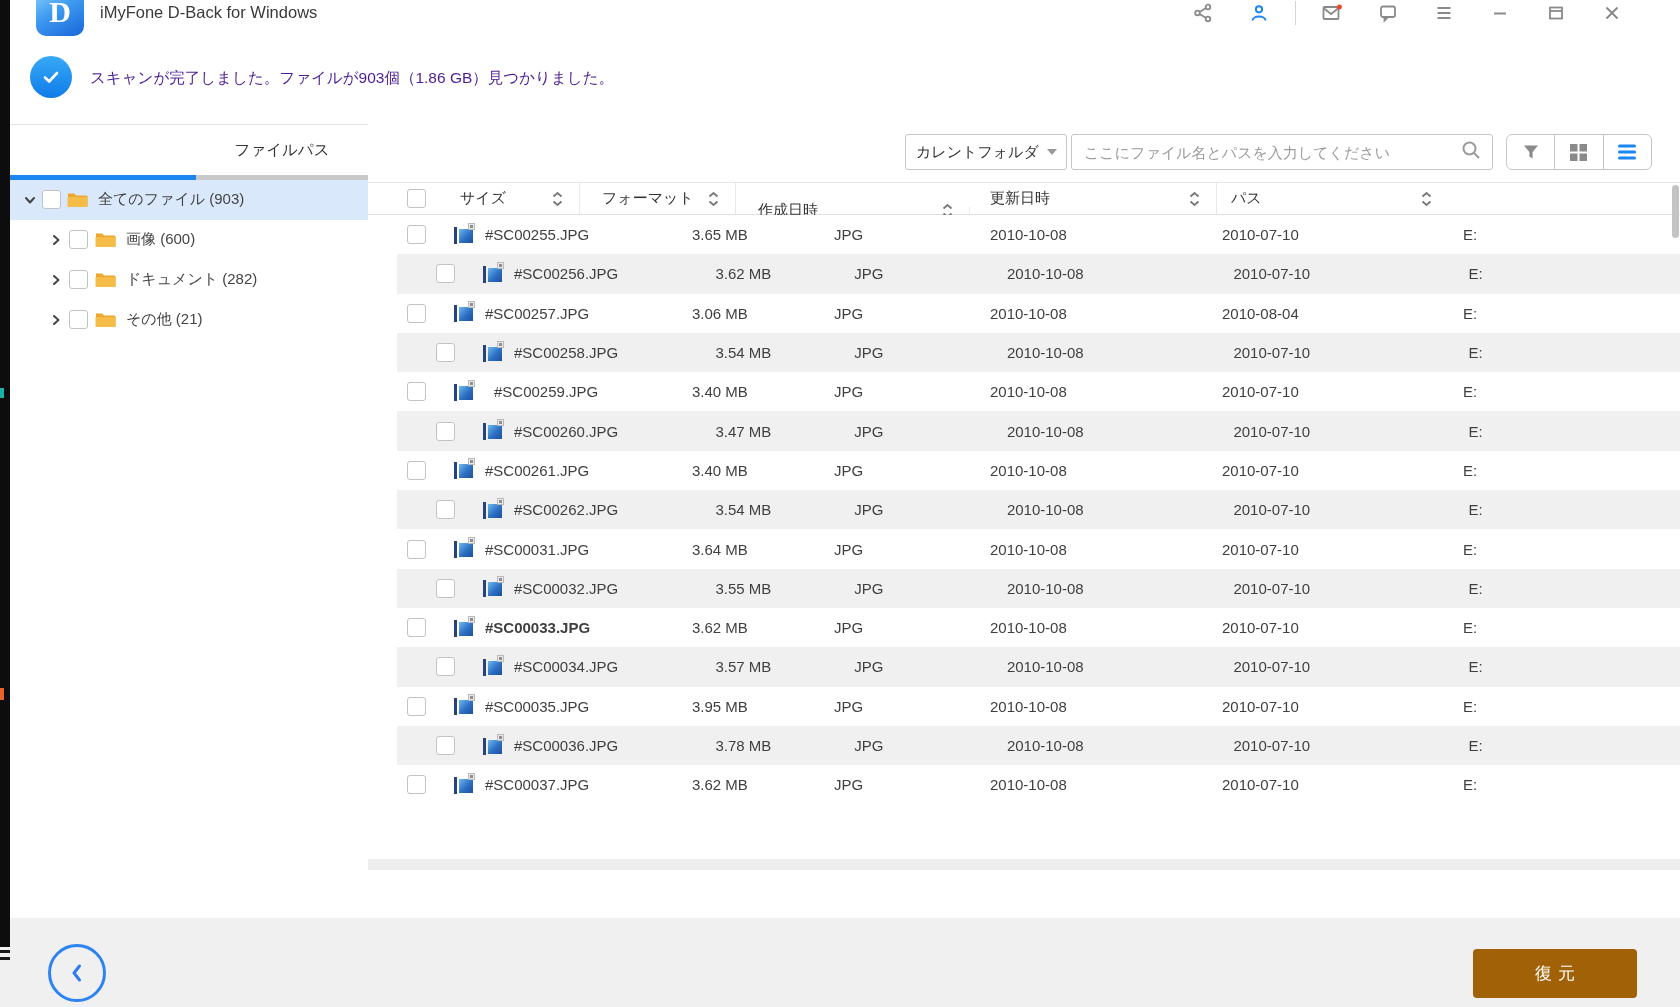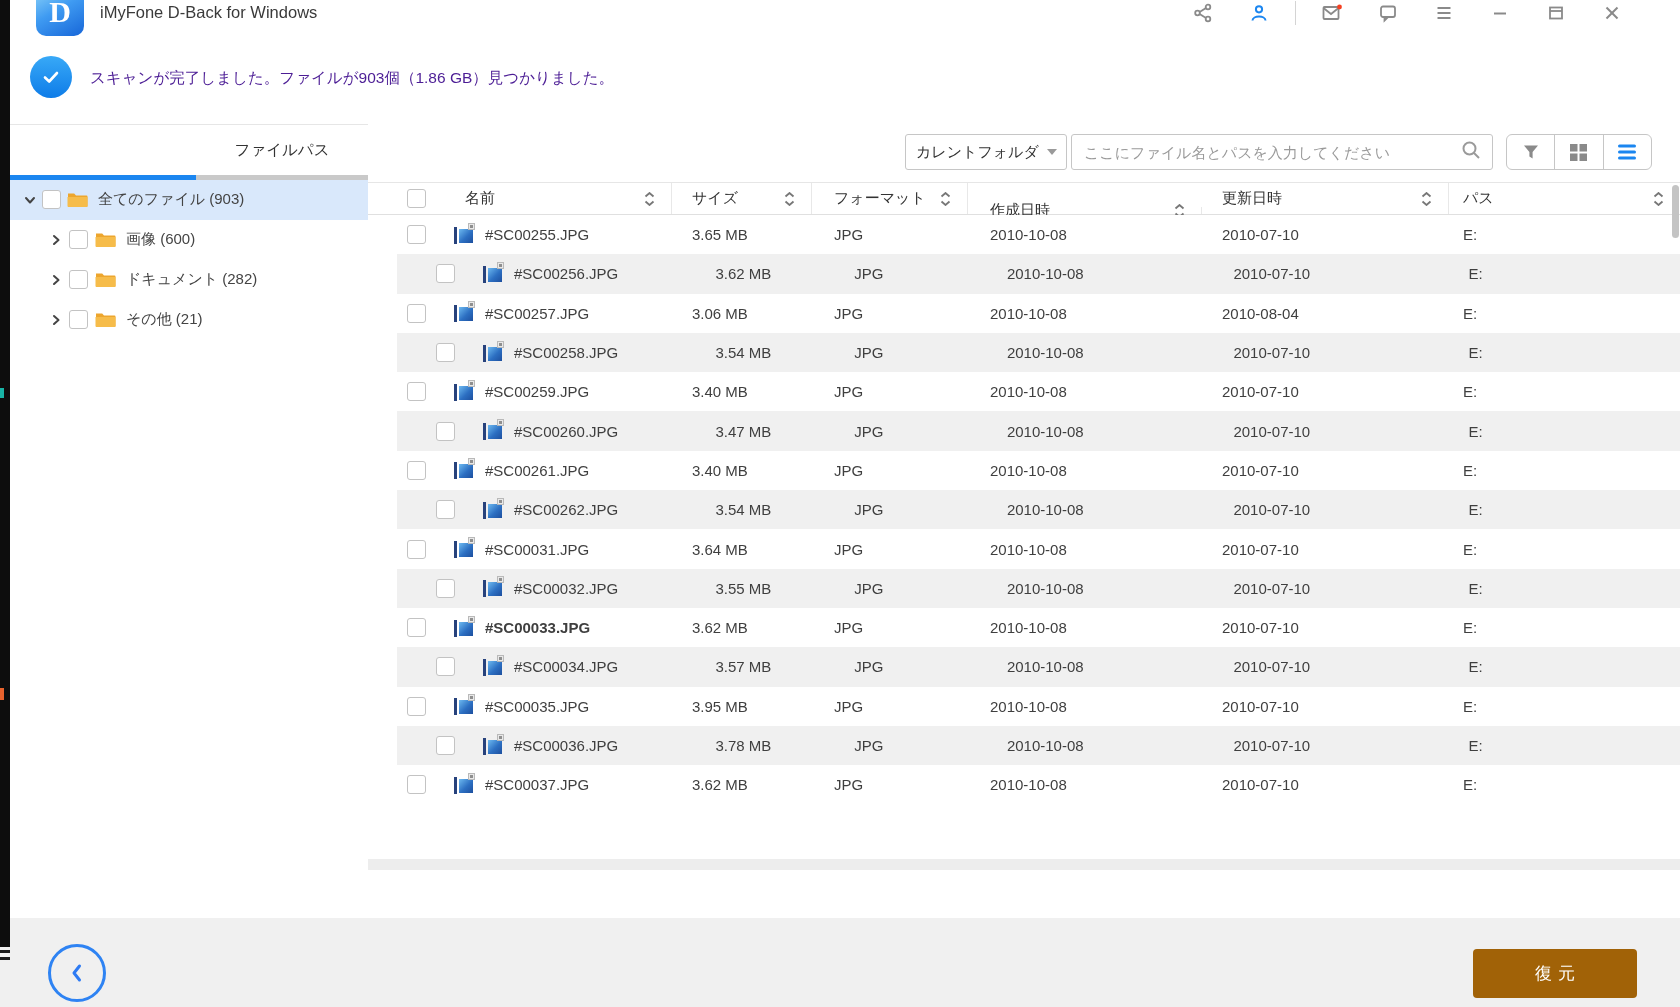--- a/index.html
+++ b/index.html
@@ -259,27 +259,20 @@
             <rect x="1" y="7.5" width="18" height="3" rx="1.5"></rect>
             <rect x="1" y="13.5" width="18" height="3" rx="1.5"></rect>
         </svg>
       </div>
     </div>
 
     <div class="thead" id="thead">
         <div class="cbcell">
           <div class="cb"></div>
         </div>
-        <div class="th" style="width: 232px; padding-left: 25px;">
-          <span>名前</span>
-          <svg class="sort" width="11" height="14" viewBox="0 0 11 14" fill="none" stroke="#777" stroke-width="1.8">
-    <polyline points="1.5,4.5 5.5,1 9.5,4.5"></polyline>
-            <polyline points="1.5,9.5 5.5,13 9.5,9.5"></polyline>
-  </svg>
-        </div>
         <div class="th" style="width: 140px; padding-left: 20px;">
           <span>サイズ</span>
           <svg class="sort" width="11" height="14" viewBox="0 0 11 14" fill="none" stroke="#777" stroke-width="1.8">
     <polyline points="1.5,4.5 5.5,1 9.5,4.5"></polyline>
             <polyline points="1.5,9.5 5.5,13 9.5,9.5"></polyline>
   </svg>
         </div>
         <div class="th" style="width: 156px; padding-left: 22px;">
           <span>フォーマット</span>
           <svg class="sort" width="11" height="14" viewBox="0 0 11 14" fill="none" stroke="#777" stroke-width="1.8">
@@ -427,21 +420,21 @@
             <span>2010-07-10</span>
           </div>
           <div class="td" style="width: 231px; padding-left: 14px;">
             <span>E:</span>
           </div>
         </div>
         <div class="trow">
           <div class="cbcell">
             <div class="cb"></div>
           </div>
-          <div class="td" style="width: 232px; padding-left: 14px;">
+          <div class="td" style="width: 232px; padding-left: 14px; gap: 9px;">
             <span class="fthumb">
     <span class="bar"></span>
               <span class="pic"></span>
               <span class="badge">
                 <i></i>
               </span>
   </span>
             <span>#SC00259.JPG</span>
           </div>
           <div class="td" style="width: 140px; padding-left: 20px;">

